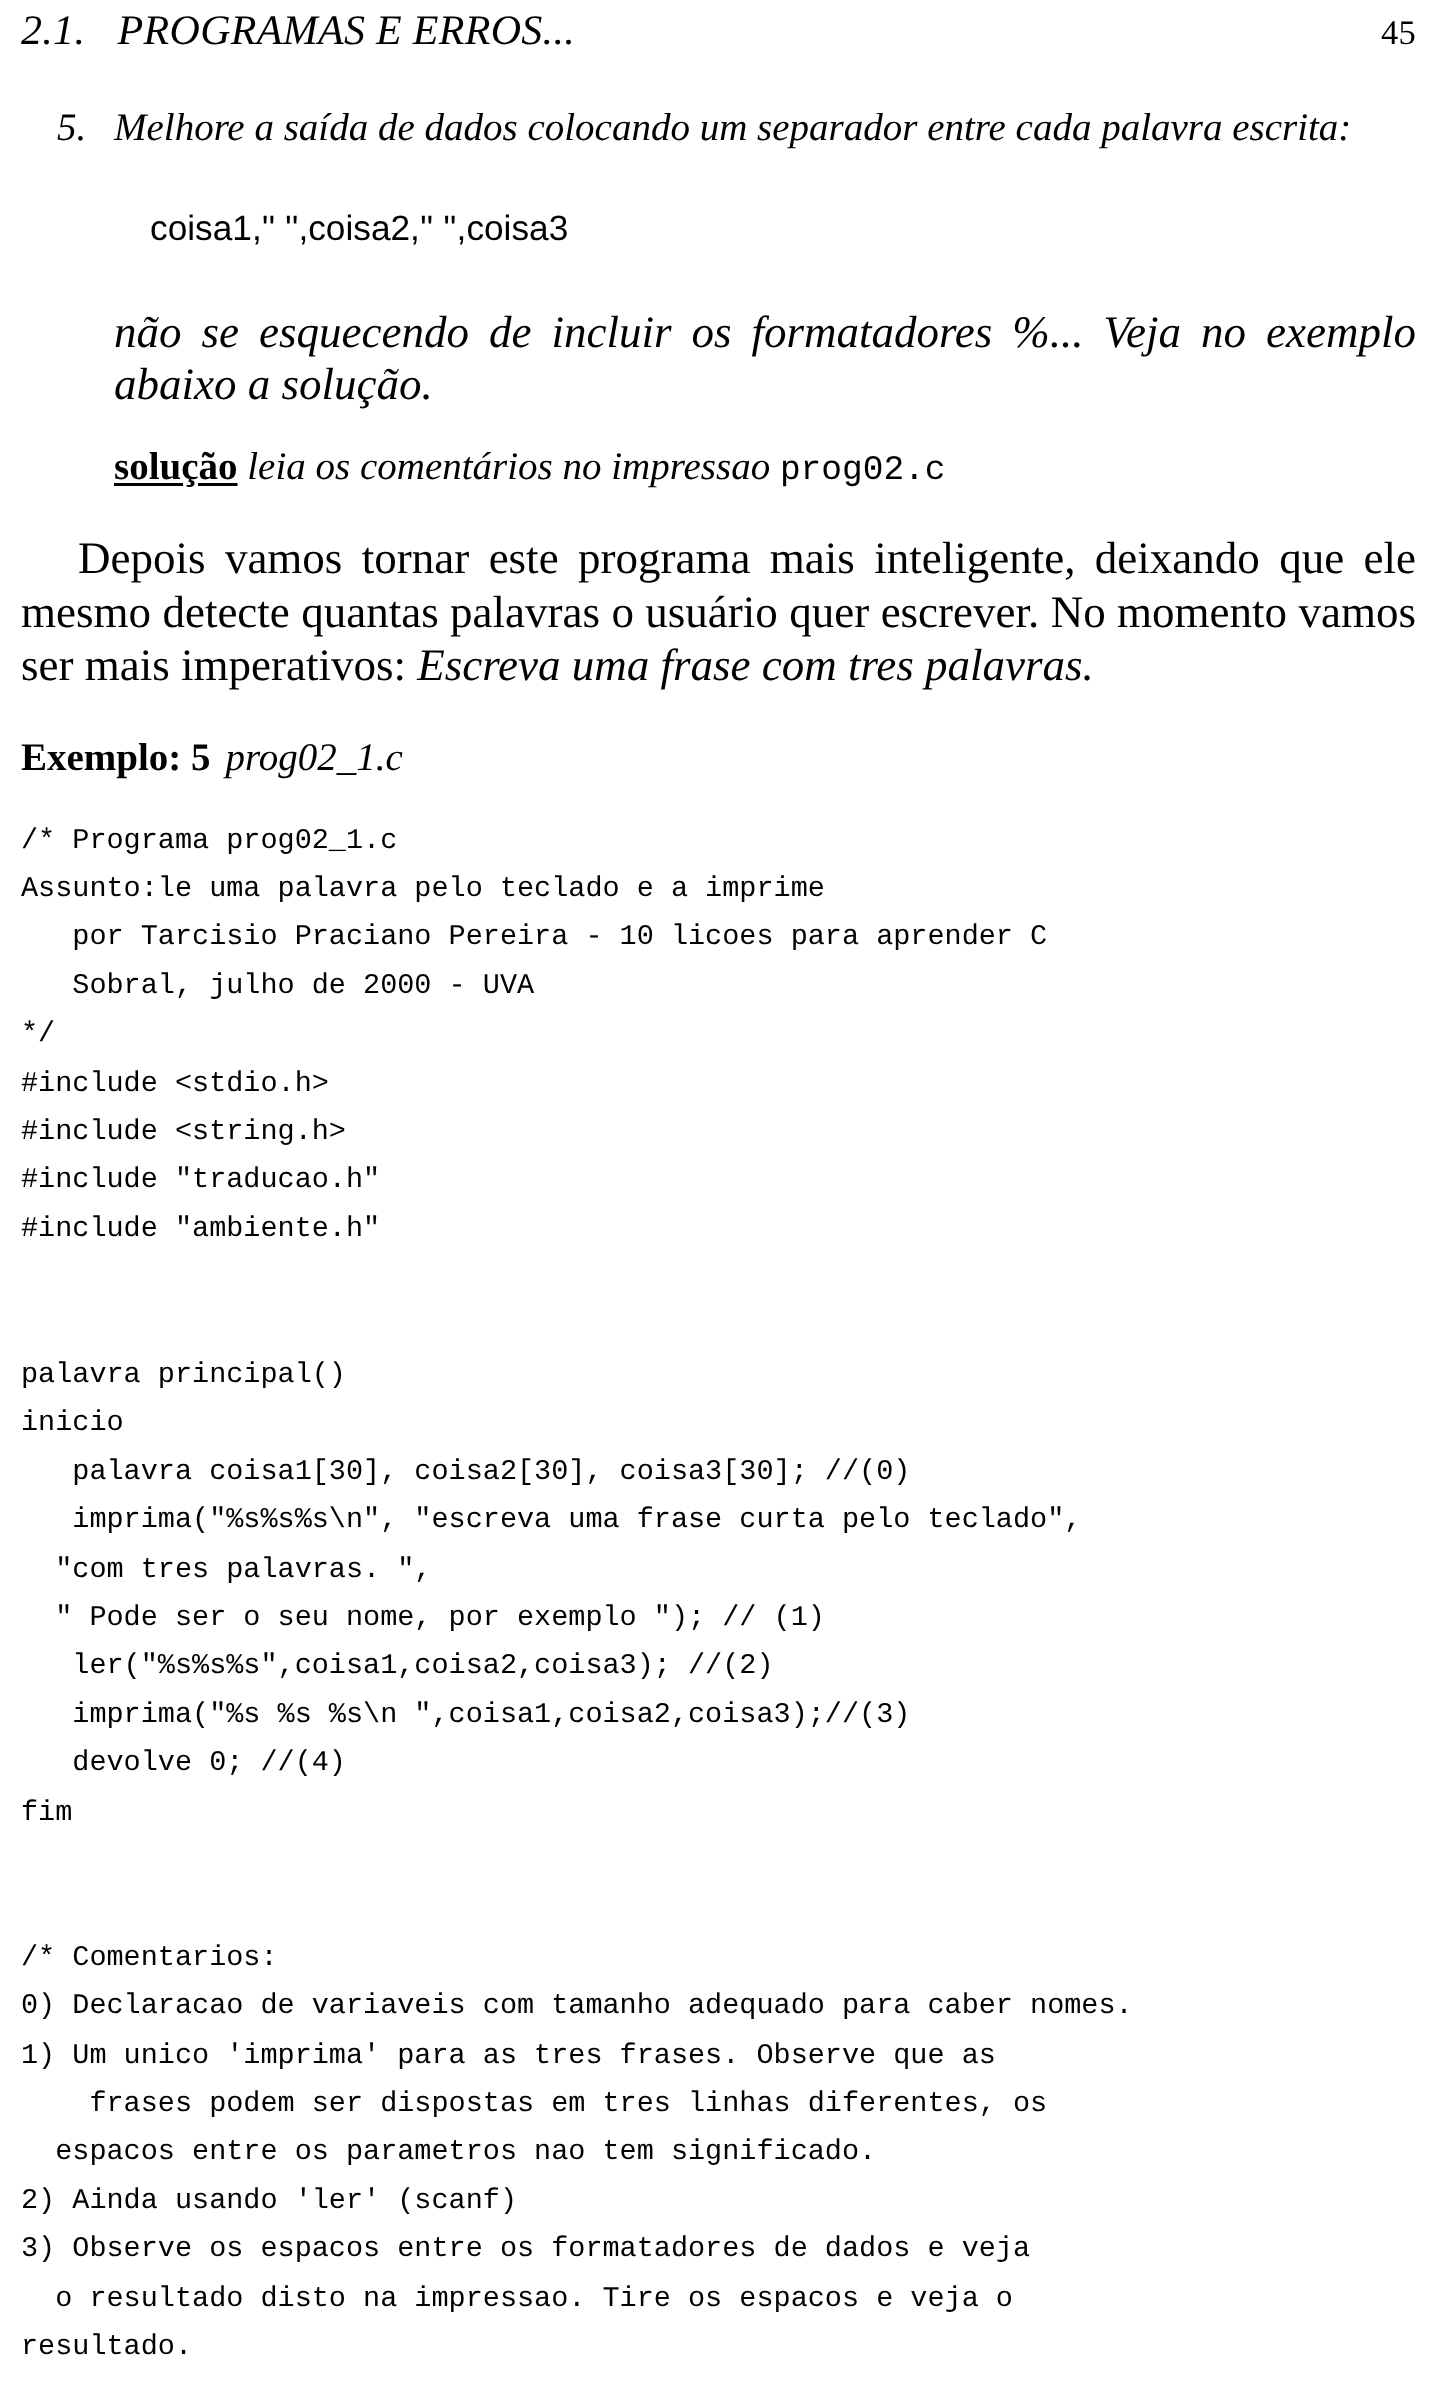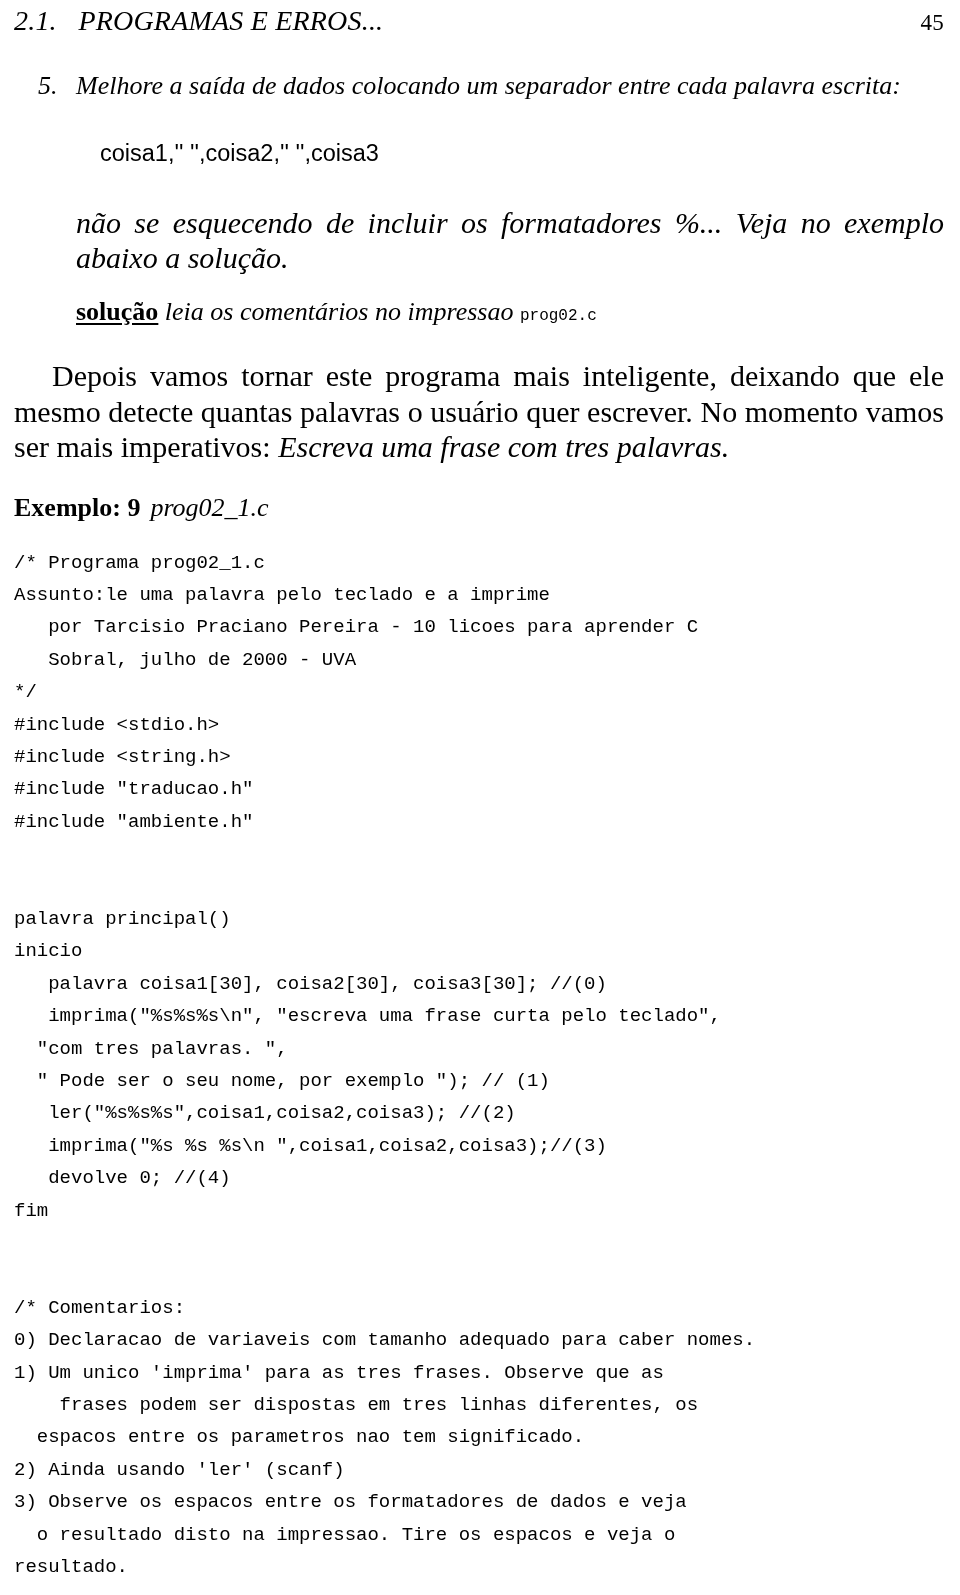--- a/index.html
+++ b/index.html
@@ -93,21 +93,21 @@
     font-weight: bold;
     font-style: normal;
     text-decoration: underline;
     text-underline-offset: 3px;
   }
   .solucao-mid {
     font-style: italic;
   }
   .mono-inline {
     font-family: "Liberation Mono", "DejaVu Sans Mono", monospace;
-    font-size: 16px;
+    font-size: 23px;
     font-style: normal;
   }
 
   
   .body-par {
     font-size: 30px;
     line-height: 35.5px;
     text-align: justify;
     text-justify: inter-word;
     margin-top: 24px;
@@ -157,18 +157,18 @@
     <div class="solucao-line">
       <span class="solucao-word">solução</span><span class="solucao-mid"> leia os comentários no impressao </span><span class="mono-inline">prog02.c</span>
     </div>
   </div>
 
   <div class="body-par">
     <span>Depois vamos tornar este programa mais inteligente, deixando que ele mesmo detecte quantas palavras o usuário quer escrever. No momento vamos ser mais imperativos: </span><span class="it">Escreva uma frase com tres palavras.</span>
   </div>
 
   <div class="exemplo">
-    <span class="lbl">Exemplo: 9</span><span class="fname">prog02_1.c</span>
+    <span class="lbl">Exemplo: 5</span><span class="fname">prog02_1.c</span>
   </div>
 
   <div class="code"><span style="display: block;">/* Programa prog02_1.c</span><span style="display: block;">Assunto:le uma palavra pelo teclado e a imprime</span><span style="display: block;">   por Tarcisio Praciano Pereira - 10 licoes para aprender C</span><span style="display: block;">   Sobral, julho de 2000 - UVA</span><span style="display: block;">*/</span><span style="display: block;">#include &lt;stdio.h&gt;</span><span style="display: block;">#include &lt;string.h&gt;</span><span style="display: block;">#include "traducao.h"</span><span style="display: block;">#include "ambiente.h"</span><span class="blank"></span><span class="blank"></span><span style="display: block;">palavra principal()</span><span style="display: block;">inicio</span><span style="display: block;">   palavra coisa1[30], coisa2[30], coisa3[30]; //(0)</span><span style="display: block;">   imprima("%s%s%s\n", "escreva uma frase curta pelo teclado",</span><span style="display: block;">  "com tres palavras. ",</span><span style="display: block;">  " Pode ser o seu nome, por exemplo "); // (1)</span><span style="display: block;">   ler("%s%s%s",coisa1,coisa2,coisa3); //(2)</span><span style="display: block;">   imprima("%s %s %s\n ",coisa1,coisa2,coisa3);//(3)</span><span style="display: block;">   devolve 0; //(4)</span><span style="display: block;">fim</span><span class="blank"></span><span class="blank"></span><span style="display: block;">/* Comentarios:</span><span style="display: block;">0) Declaracao de variaveis com tamanho adequado para caber nomes.</span><span style="display: block;">1) Um unico 'imprima' para as tres frases. Observe que as</span><span style="display: block;">    frases podem ser dispostas em tres linhas diferentes, os</span><span style="display: block;">  espacos entre os parametros nao tem significado.</span><span style="display: block;">2) Ainda usando 'ler' (scanf)</span><span style="display: block;">3) Observe os espacos entre os formatadores de dados e veja</span><span style="display: block;">  o resultado disto na impressao. Tire os espacos e veja o</span><span style="display: block;">resultado.</span></div>
 
 </div>
 
 </body></html>

